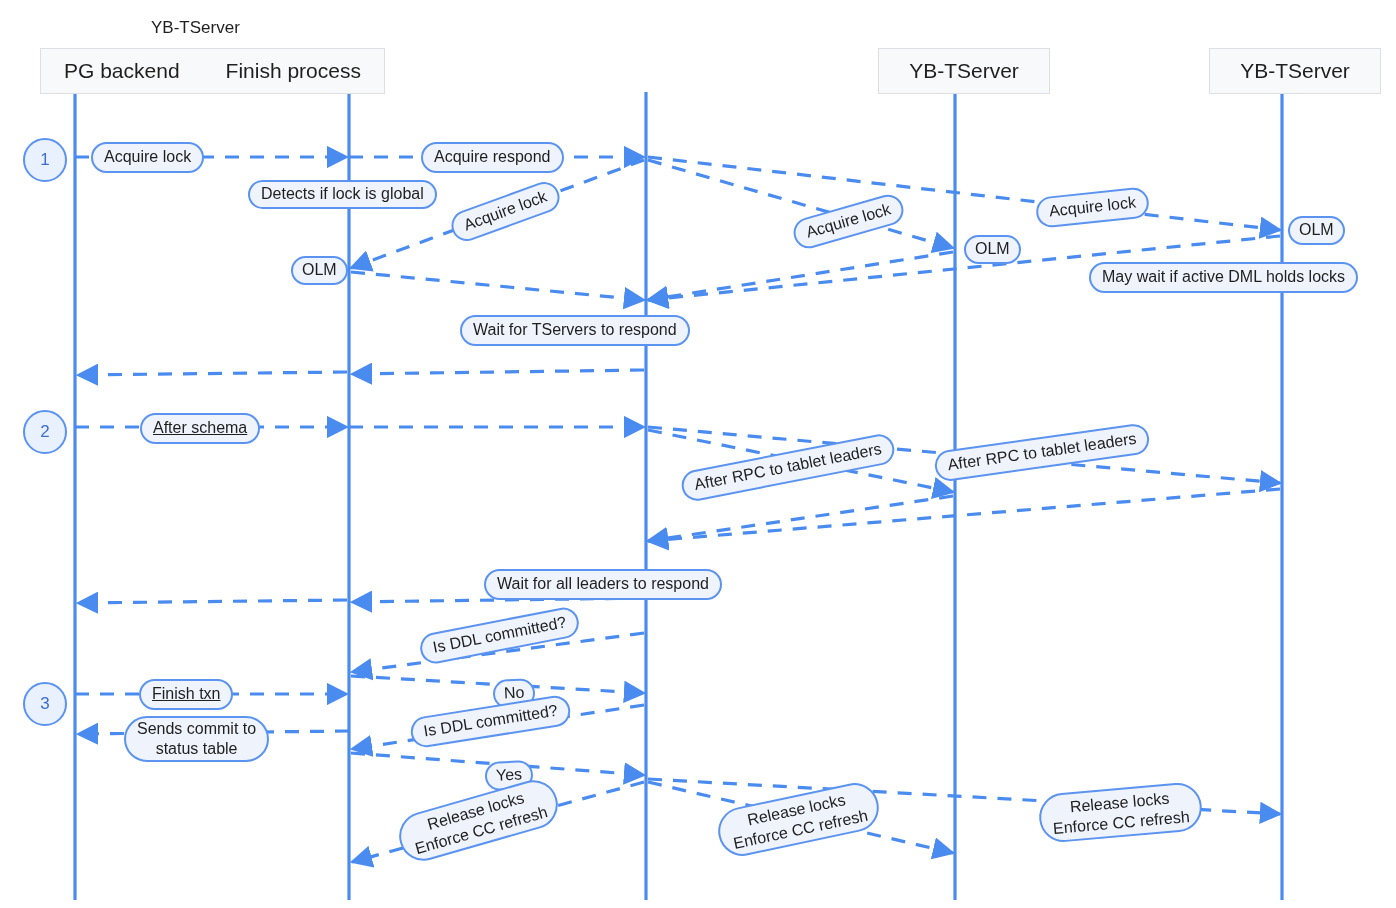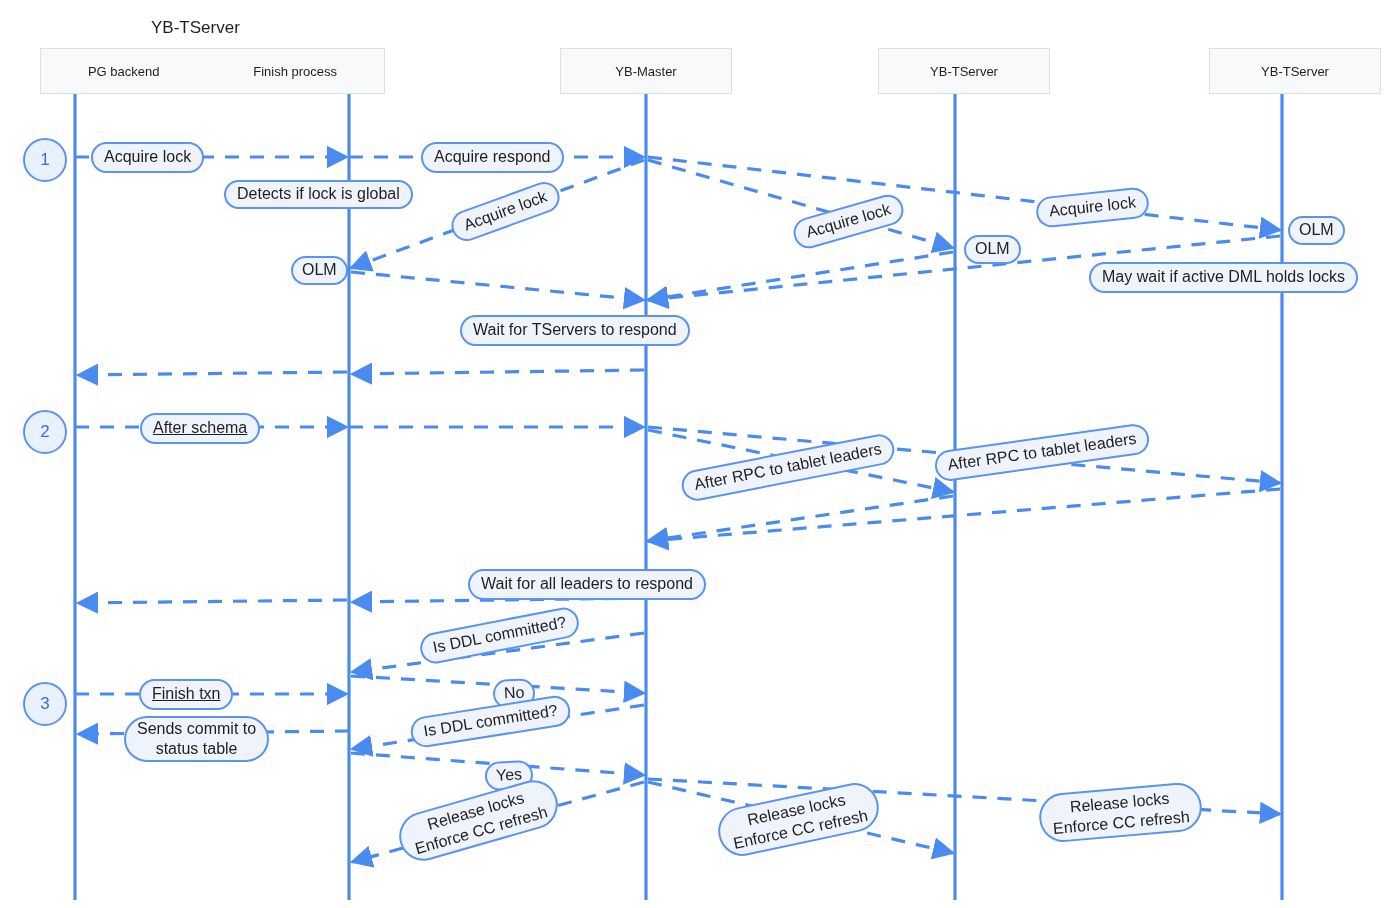--- a/index.html
+++ b/index.html
@@ -4,21 +4,21 @@
 <style>
   html,body{margin:0;padding:0;background:#ffffff;}
   body{width:1396px;height:908px;font-family:"Liberation Sans",sans-serif;overflow:hidden;}
   #stage{position:relative;width:1396px;height:900px;margin-left:12px;}
   svg#wires{position:absolute;left:0;top:0;width:1396px;height:908px;}
 
   .hdr-box{
     position:absolute;box-sizing:border-box;
     background:#f8f9fa;border:1px solid #dcdfe3;
     display:flex;align-items:center;justify-content:space-around;
-    font-size:13px;color:#1f1f1f;text-align:center;
+    font-size:21px;color:#1f1f1f;text-align:center;
   }
   .hdr-label{white-space:nowrap;}
   .group-title{
     position:absolute;font-size:17px;color:#1f1f1f;white-space:nowrap;
   }
   .step-circle{
     position:absolute;width:40px;height:40px;border-radius:50%;
     background:#eaf1fe;border:2.5px solid #5b93f0;
     display:flex;align-items:center;justify-content:center;
     color:#3b6fd4;font-size:17px;
@@ -96,41 +96,38 @@
     </g>
   </svg>
 
   <div class="group-title" style="left:139px;top:18px;">YB-TServer</div>
 
   <div class="hdr-box" style="left:28px;top:48px;width:345px;height:46px;">
     <span class="hdr-label">PG backend</span>
     <span class="hdr-label">Finish process</span>
   </div>
 
-  <div class="hdr-box" style="left:548px;top:48px;width:172px;height:46px;justify-content:center;">
-    <span class="hdr-label">YB-Master</span>
-  </div>
 
   <div class="hdr-box" style="left:866px;top:48px;width:172px;height:46px;justify-content:center;">
     <span class="hdr-label">YB-TServer</span>
   </div>
 
   <div class="hdr-box" style="left:1197px;top:48px;width:172px;height:46px;justify-content:center;">
     <span class="hdr-label">YB-TServer</span>
   </div>
 
   <div class="step-circle" style="left:11px;top:138px;">1</div>
   <div class="step-circle" style="left:11px;top:410px;">2</div>
   <div class="step-circle" style="left:11px;top:682px;">3</div>
 
   <div class="pill" style="left:79px;top:142px;height:31px;">Acquire lock</div>
 
   <div class="pill" style="left:409px;top:142px;height:31px;">Acquire respond</div>
 
-  <div class="pill" style="left:212px;top:180px;height:29px;">Detects if lock is global</div>
+  <div class="pill" style="left:236px;top:180px;height:29px;">Detects if lock is global</div>
 
   <div class="pill" style="left:437px;top:196px;height:31px;transform:rotate(-20deg);">Acquire lock</div>
 
   <div class="pill" style="left:780px;top:206px;height:31px;transform:rotate(-16deg);">Acquire lock</div>
 
   <div class="pill" style="left:1024px;top:192px;height:31px;transform:rotate(-6deg);">Acquire lock</div>
 
   <div class="pill small" style="left:279px;top:256px;height:29px;">OLM</div>
 
   <div class="pill small" style="left:952px;top:235px;height:29px;">OLM</div>
@@ -141,21 +138,21 @@
 
   <div class="pill" style="left:1077px;top:262px;height:31px;">May wait if active DML holds locks</div>
 
   <div class="pill" style="left:128px;top:413px;height:31px;text-decoration:underline;">After schema</div>
 
 
   <div class="pill" style="left:668px;top:452px;height:31px;transform:rotate(-11deg);">After RPC to tablet leaders</div>
 
   <div class="pill" style="left:922px;top:437px;height:31px;transform:rotate(-8deg);">After RPC to tablet leaders</div>
 
-  <div class="pill" style="left:456px;top:569px;height:31px;">Wait for all leaders to respond</div>
+  <div class="pill" style="left:472px;top:569px;height:31px;">Wait for all leaders to respond</div>
 
   <div class="pill" style="left:407px;top:620px;height:31px;transform:rotate(-11deg);">Is DDL committed?</div>
 
   <div class="pill small" style="left:481px;top:679px;height:29px;transform:rotate(-3deg);">No</div>
 
   <div class="pill" style="left:398px;top:706px;height:31px;transform:rotate(-9deg);">Is DDL committed?</div>
 
   <div class="pill small" style="left:473px;top:761px;height:29px;transform:rotate(-3deg);">Yes</div>
 
   <div class="pill" style="left:127px;top:679px;height:31px;text-decoration:underline;">Finish txn</div>

